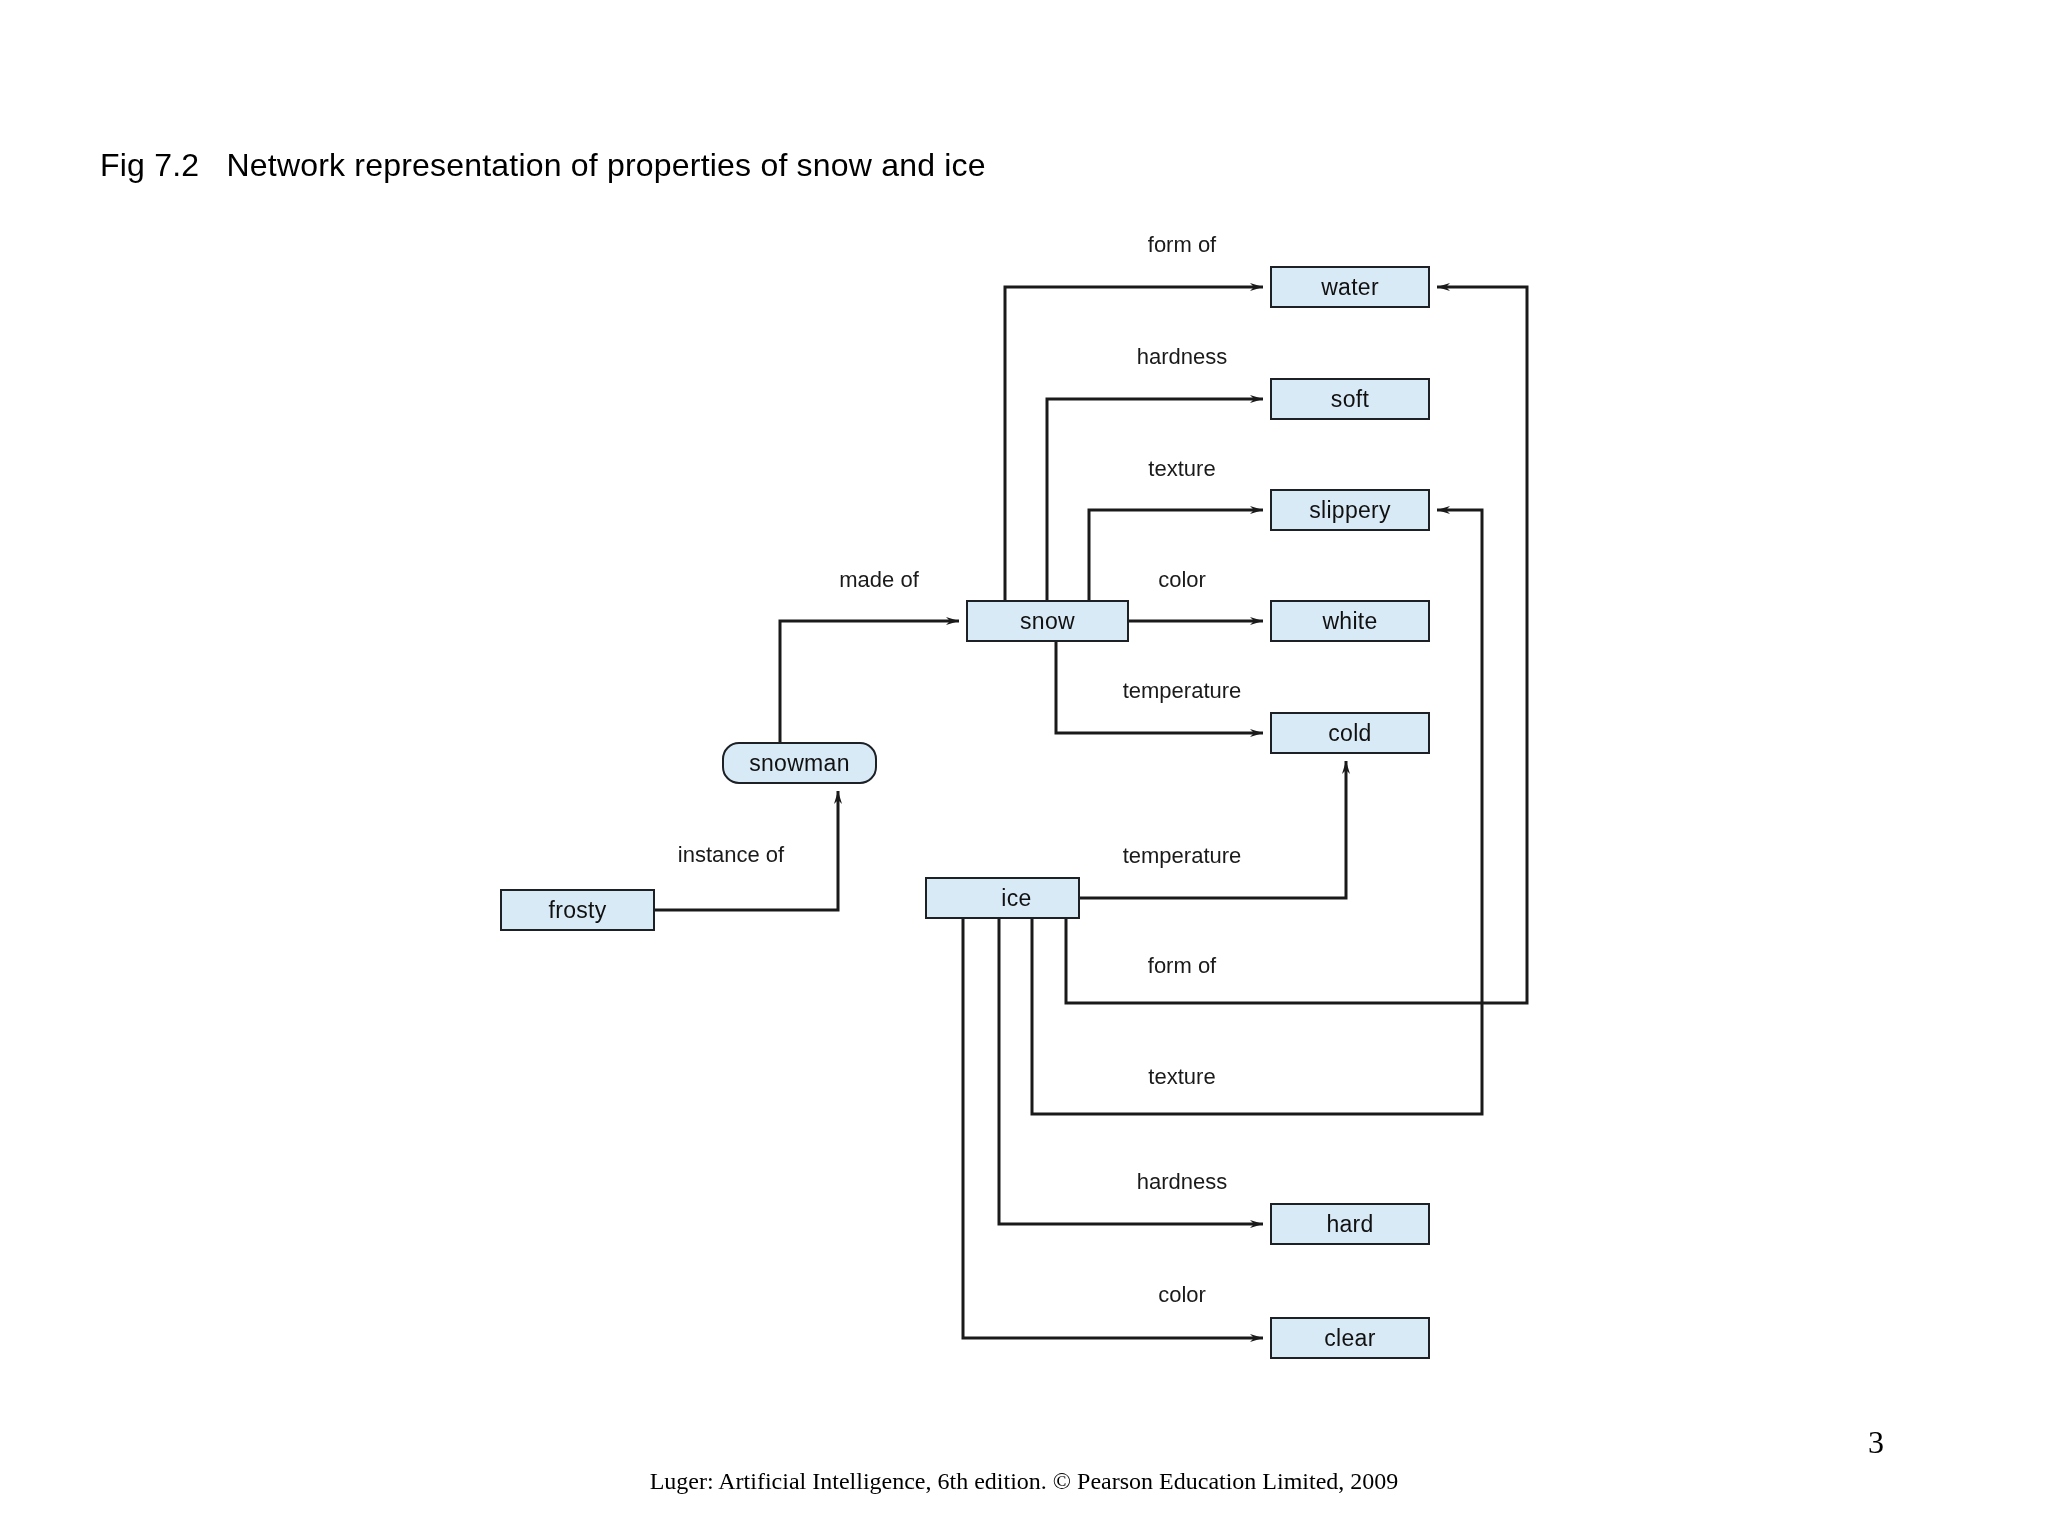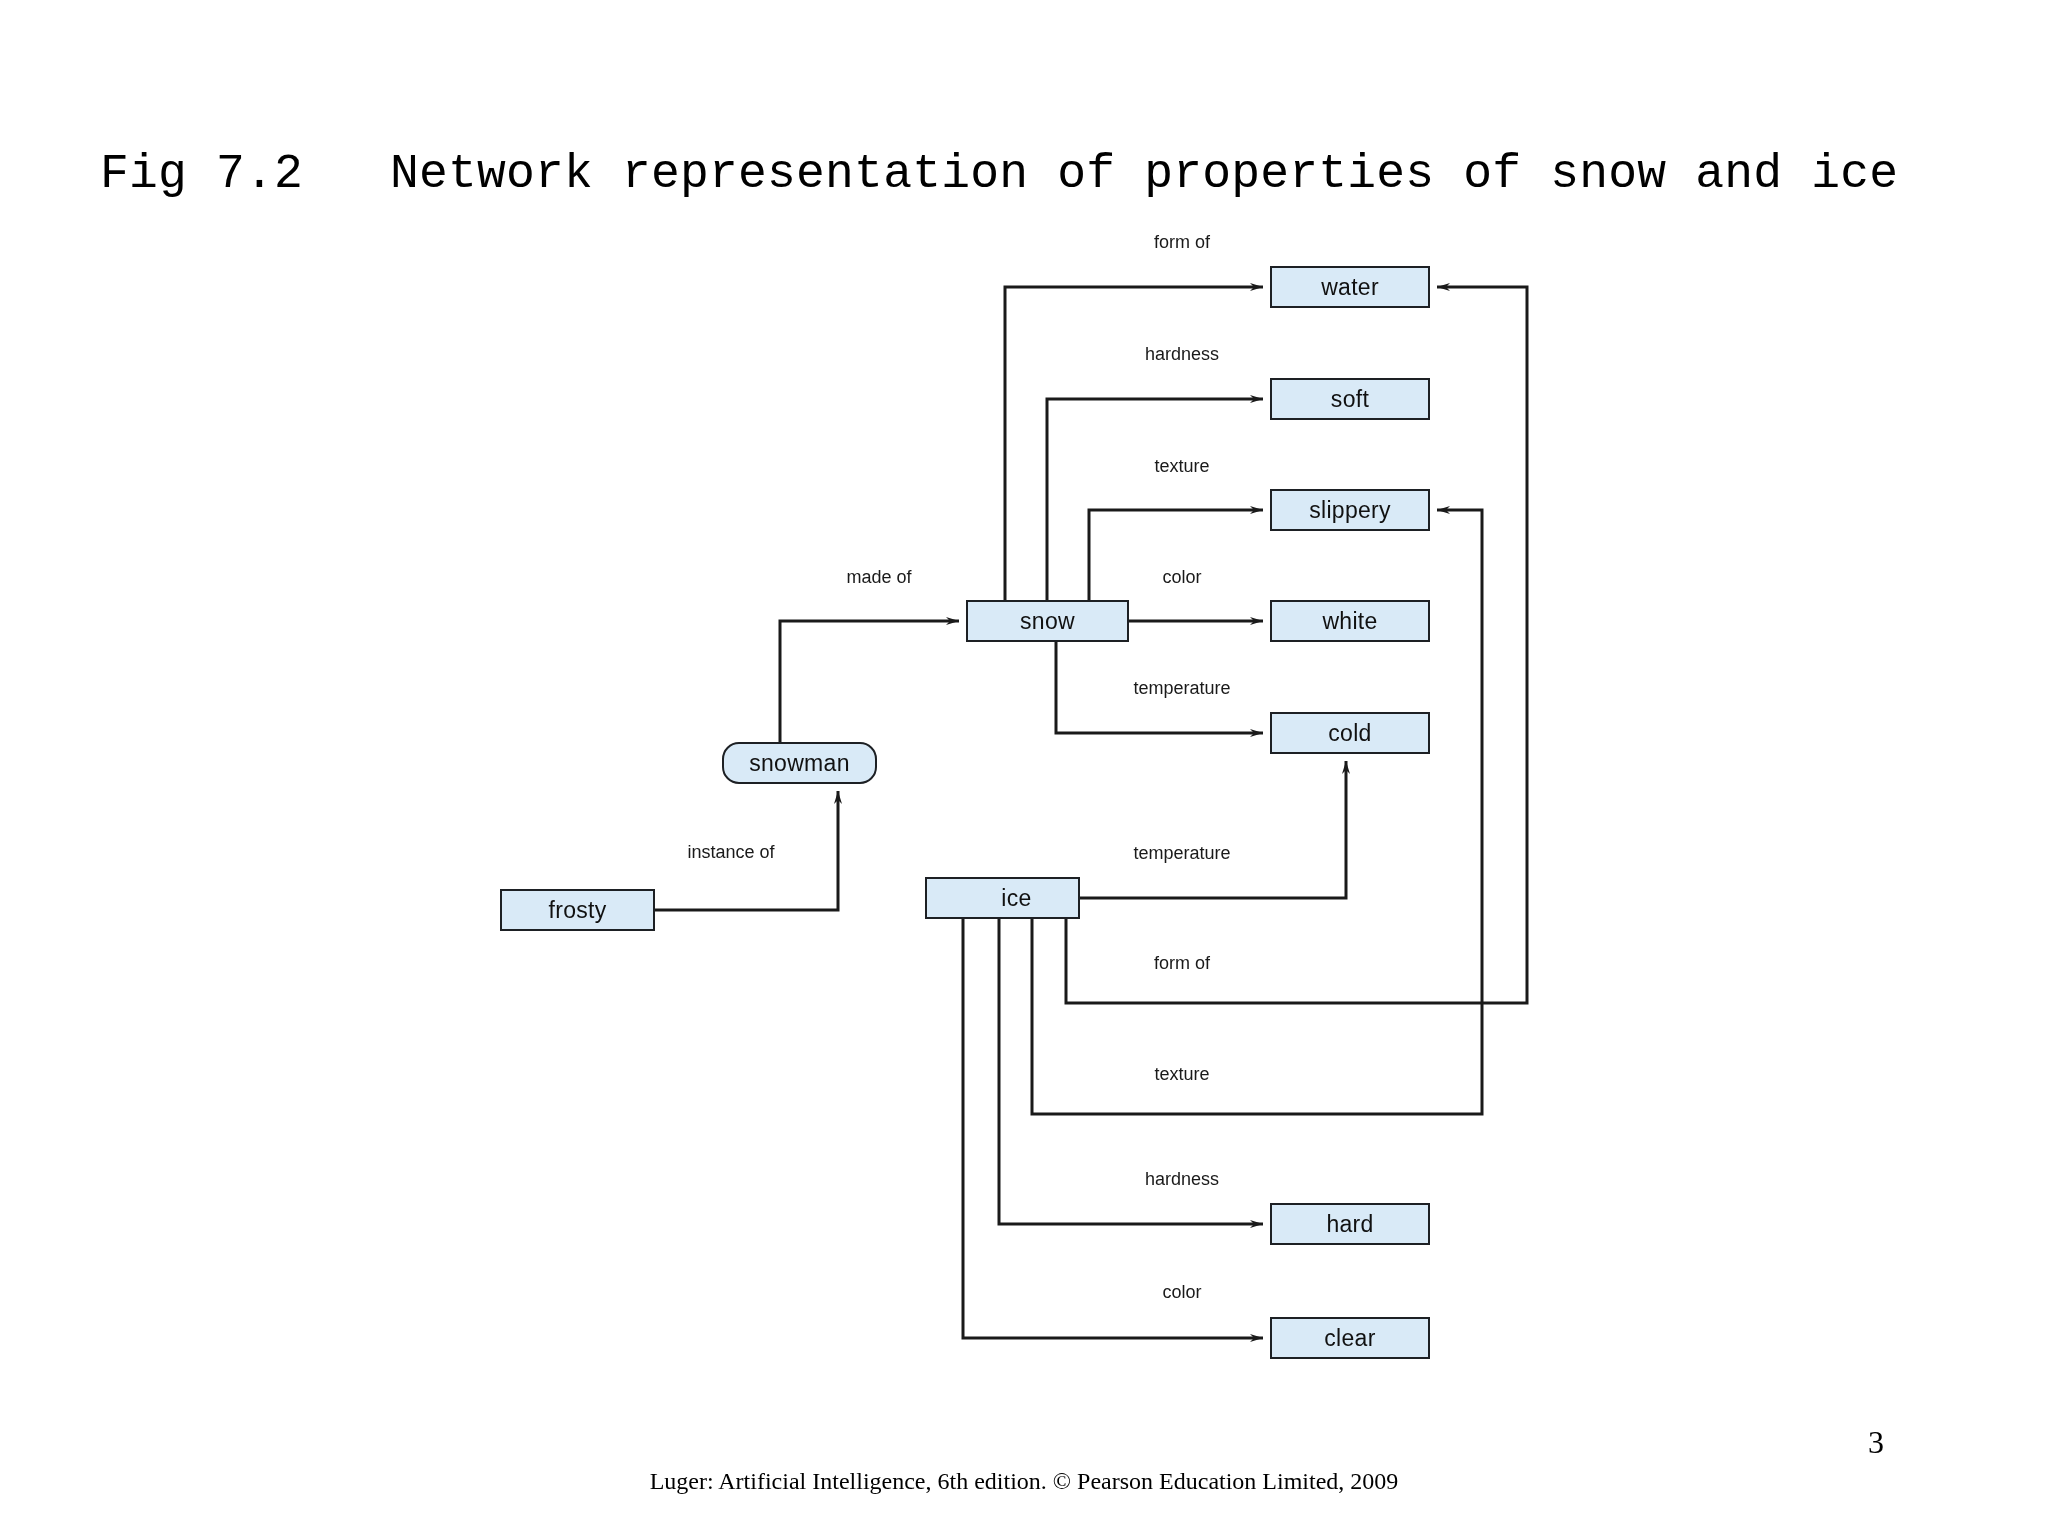--- a/index.html
+++ b/index.html
@@ -5,40 +5,40 @@
   html,body{margin:0;padding:0;}
   body{
     width:2048px;height:1536px;background:#ffffff;
     font-family:"Liberation Sans",sans-serif;
     position:relative;overflow:hidden;
   }
   #slide{position:absolute;inset:0;}
 
   .title{
     position:absolute;left:100px;top:147px;
-    font-family:Liberation Mono, monospace;
-    font-size:48px;color:#000;white-space:pre;letter-spacing:.2px;
+    font-family:Liberation Sans, sans-serif;
+    font-size:32px;color:#000;white-space:pre;letter-spacing:.2px;
   }
 
   #diagram{position:absolute;left:0;top:0;width:2048px;height:1536px;}
 
   .node{
     position:absolute;
     background:#d9eaf7;
     border:2px solid #1d2024;
     box-sizing:border-box;
     display:flex;align-items:center;justify-content:center;
     font-family:"Liberation Sans",sans-serif;
     font-size:23px;color:#111;
     letter-spacing:.3px;
   }
   .elabel{
     position:absolute;
     font-family:"Liberation Sans",sans-serif;
-    font-size:18px;color:#1a1a1a;
+    font-size:22px;color:#1a1a1a;
     white-space:nowrap;
     transform:translateX(-50%);
   }
 
   .footer{
     position:absolute;left:50%;top:1468px;transform:translateX(-50%);
     font-family:"Liberation Serif",serif;font-size:24px;color:#000;white-space:nowrap;
   }
   .pageno{
     position:absolute;left:1868px;top:1424px;

